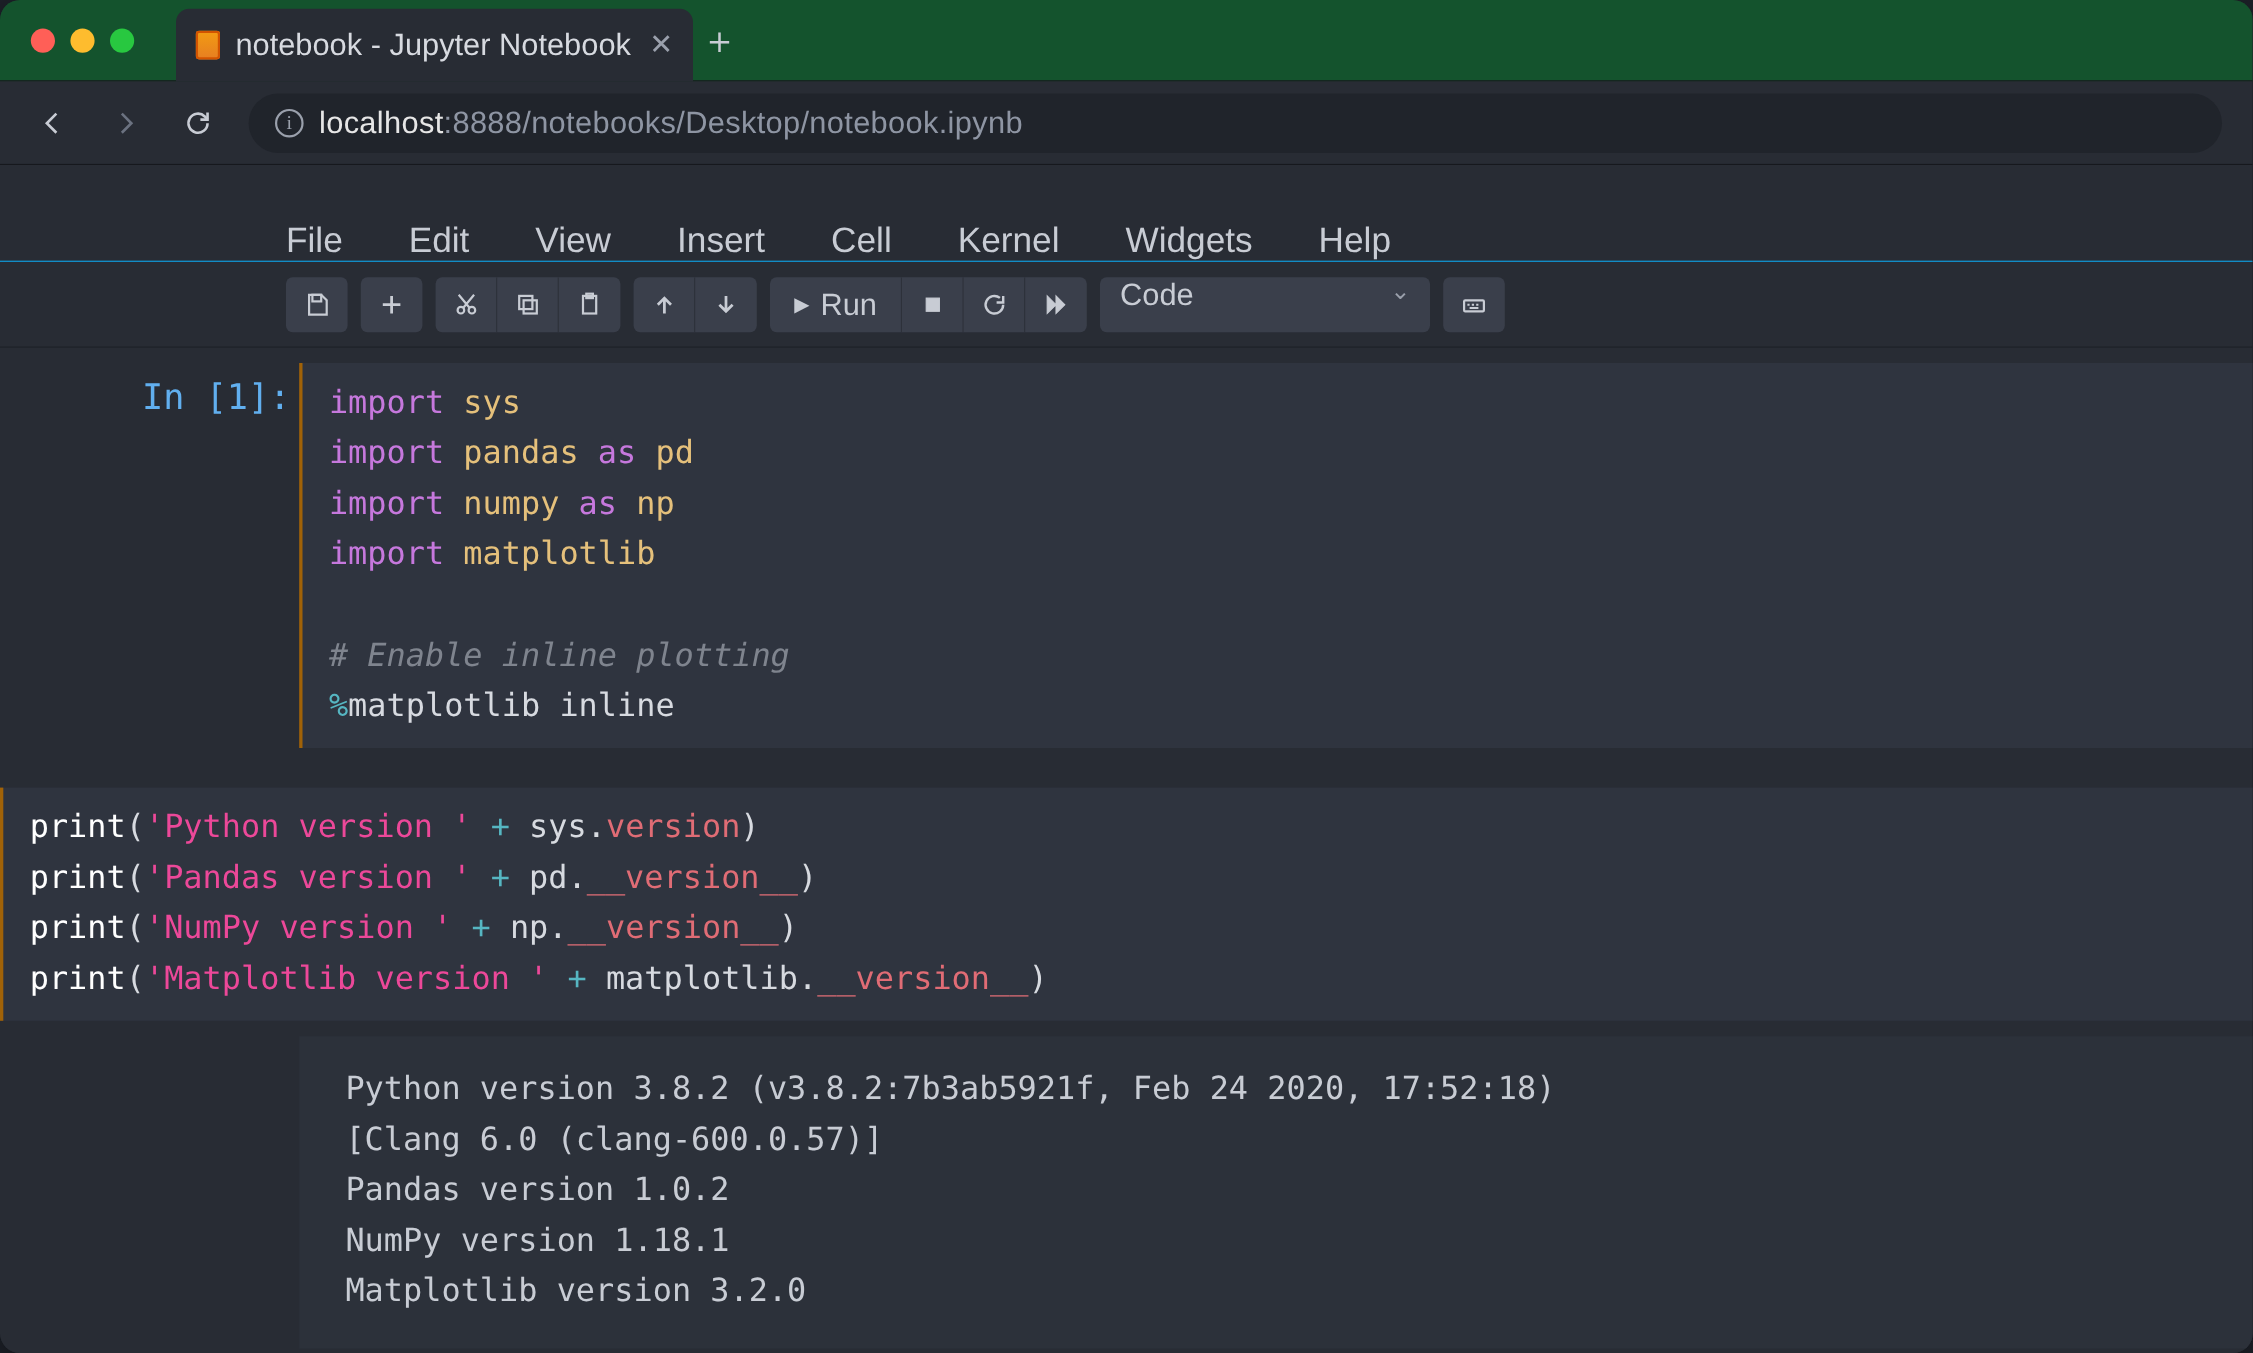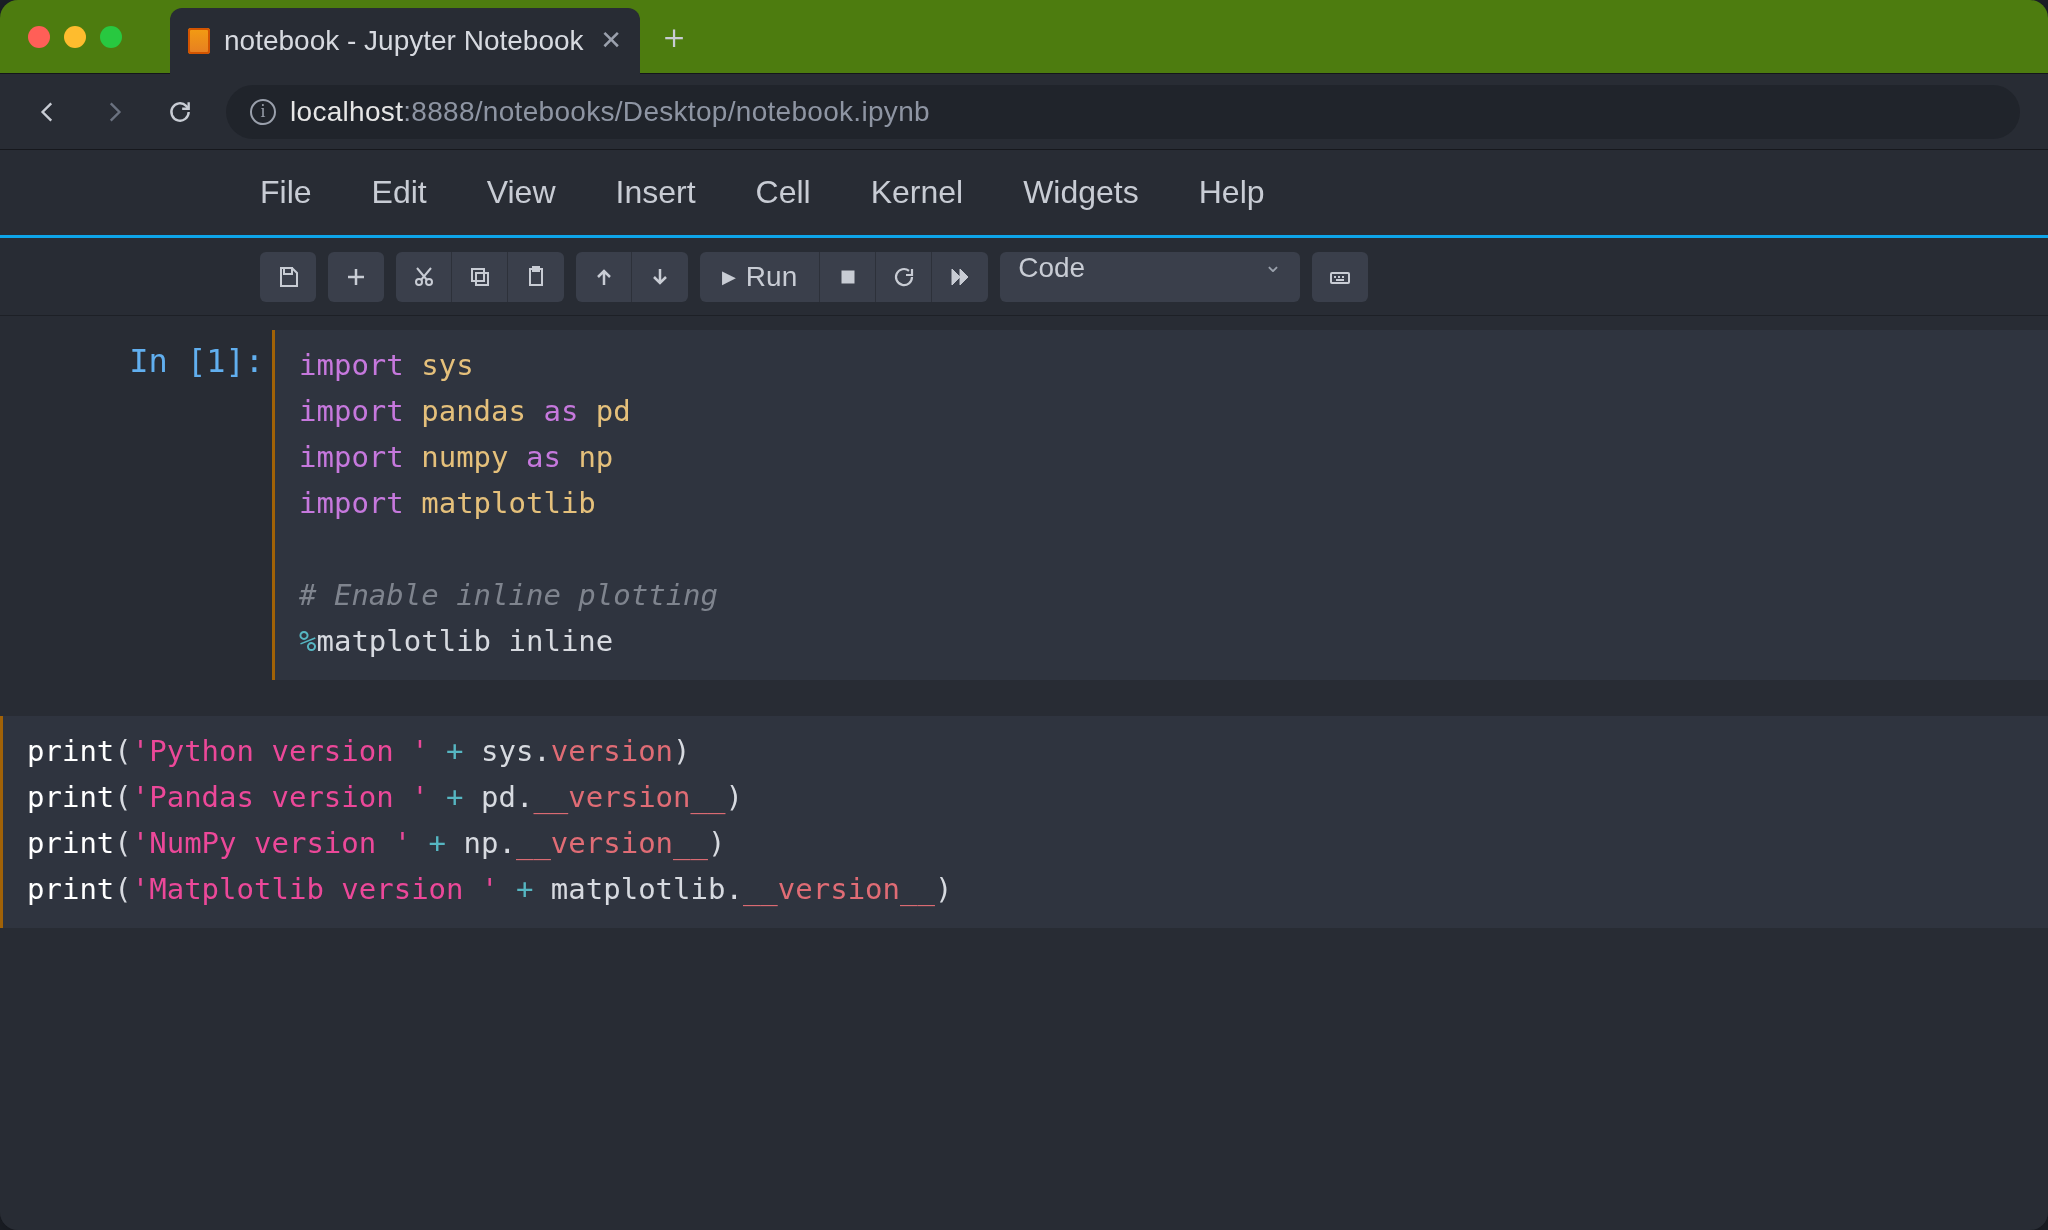--- a/index.html
+++ b/index.html
@@ -1,20 +1,20 @@
 <!DOCTYPE html>
 <html><head>
 <meta charset="utf-8">
 <style>
   * { box-sizing: border-box; margin: 0; padding: 0; }
   html, body { width: 2048px; height: 1230px; background: #1e222a; font-family: -apple-system, "Helvetica Neue", Arial, sans-serif; color: #c8ccd4; overflow: hidden; }
   .window { width: 100%; height: 100%; background: #21252b; border-radius: 18px; box-shadow: 0 8px 40px rgba(0,0,0,.5); overflow: hidden; }
 
   
-  .titlebar { display: flex; align-items: center; height: 74px; background: #4d7c0f; border-bottom: 1px solid #14161a; padding-left: 28px; gap: 14px; }
+  .titlebar { display: flex; align-items: center; height: 74px; background: #14532d; border-bottom: 1px solid #14161a; padding-left: 28px; gap: 4px; }
   .traffic { display: flex; gap: 14px; margin-right: 34px; }
   .tlight { width: 22px; height: 22px; border-radius: 50%; }
   .tlight.red { background: #ff5f57; }
   .tlight.yellow { background: #febc2e; }
   .tlight.green { background: #28c840; }
   .tab { display: flex; align-items: center; gap: 14px; height: 66px; margin-top: 8px; padding: 0 18px; background: #282c34; border-radius: 12px 12px 0 0; min-width: 470px; }
   .tab .favicon { width: 22px; height: 26px; background: linear-gradient(#f39c12,#e67e22); border-radius: 3px; box-shadow: inset 0 0 0 2px #d35400; }
   .tab .title { font-size: 28px; color: #d7dae0; }
   .tab .close { font-size: 26px; color: #9aa0ac; cursor: pointer; margin-left: auto; }
   .newtab { width: 40px; height: 40px; display: flex; align-items: center; justify-content: center; color: #c8ccd4; font-size: 34px; cursor: pointer; }
@@ -25,21 +25,21 @@
   .navbtn.dim { color: #6b7280; }
   .navbtn svg { width: 26px; height: 26px; stroke: currentColor; fill: none; stroke-width: 2.2; }
   .urlbar { flex: 1; display: flex; align-items: center; gap: 14px; height: 54px; background: #20242b; border-radius: 30px; padding: 0 24px; }
   .urlbar .info { width: 26px; height: 26px; border: 2px solid #9aa0ac; border-radius: 50%; display: flex; align-items: center; justify-content: center; font-size: 18px; color: #9aa0ac; font-family: Georgia, serif; }
   .url { font-size: 28px; letter-spacing: .3px; }
   .url .host { color: #e6e6e6; }
   .url .rest { color: #8e95a3; }
 
   
   .notebook { background: #282c34; height: calc(100% - 150px); }
-  .menubar { display: flex; align-items: center; gap: 60px; height: 88px; padding-left: 260px; border-bottom: 3px solid #0ea5e9; }
+  .menubar { display: flex; align-items: flex-end; gap: 60px; height: 88px; padding-left: 260px; border-bottom: 1px solid #0ea5e9; }
   .menuitem { font-size: 32px; color: #c8ccd4; cursor: pointer; }
 
   .toolbar { display: flex; align-items: center; gap: 12px; height: 78px; padding-left: 260px; border-bottom: 1px solid #1d2026; }
   .tbgroup { display: flex; background: #3a3f4b; border-radius: 6px; overflow: hidden; }
   .tbbtn { width: 56px; height: 50px; display: flex; align-items: center; justify-content: center; color: #c8ccd4; cursor: pointer; border-right: 1px solid #2d313a; }
   .tbbtn:last-child { border-right: none; }
   .tbbtn.wide { width: auto; padding: 0 22px; gap: 10px; font-size: 28px; }
   .tbbtn svg { width: 24px; height: 24px; stroke: currentColor; fill: currentColor; }
   .tbbtn .play { font-size: 18px; }
   .celltype { display: flex; justify-content: space-between; background: #3a3f4b; border-radius: 6px; height: 50px; width: 300px; padding: 0 18px; font-size: 28px; cursor: pointer; }
@@ -226,18 +226,23 @@
         <div class="cellbody">
           <div class="code"><span class="fn">print</span>(<span class="str">'Python version '</span> <span class="op">+</span> sys.<span class="attr">version</span>)
 <span class="fn">print</span>(<span class="str">'Pandas version '</span> <span class="op">+</span> pd.<span class="attr">__version__</span>)
 <span class="fn">print</span>(<span class="str">'NumPy version '</span> <span class="op">+</span> np.<span class="attr">__version__</span>)
 <span class="fn">print</span>(<span class="str">'Matplotlib version '</span> <span class="op">+</span> matplotlib.<span class="attr">__version__</span>)</div>
         </div>
       </div>
 
       <div class="outcell">
         <div class="outprompt"></div>
+        <div class="output">Python version 3.8.2 (v3.8.2:7b3ab5921f, Feb 24 2020, 17:52:18) 
+[Clang 6.0 (clang-600.0.57)]
+Pandas version 1.0.2
+NumPy version 1.18.1
+Matplotlib version 3.2.0</div>
       </div>
 
     </div>
 
   </div>
 </div>
 
 </body></html>

